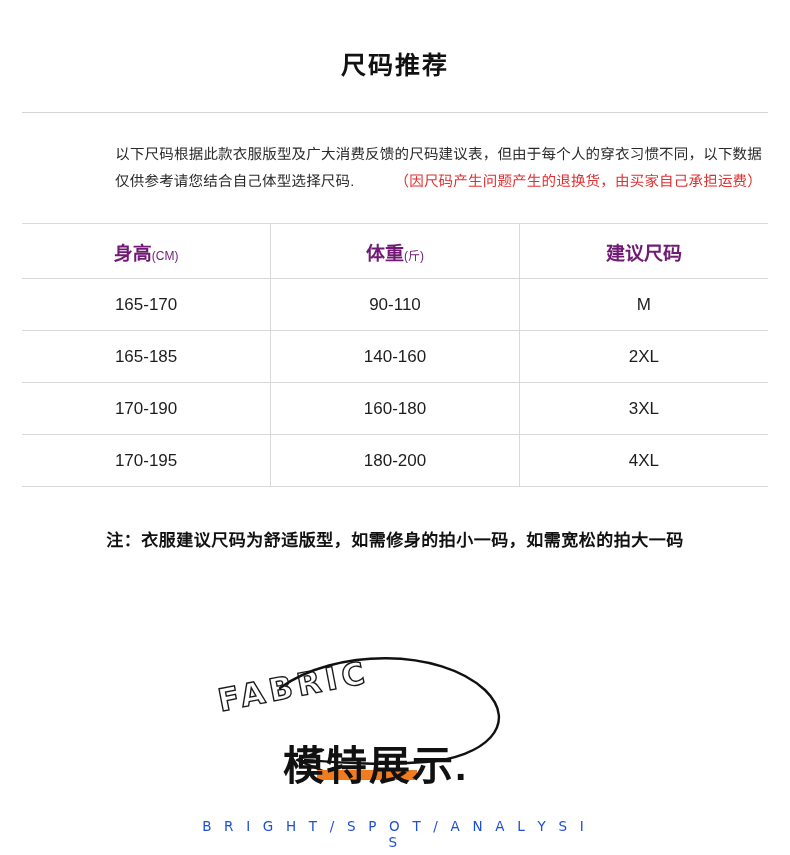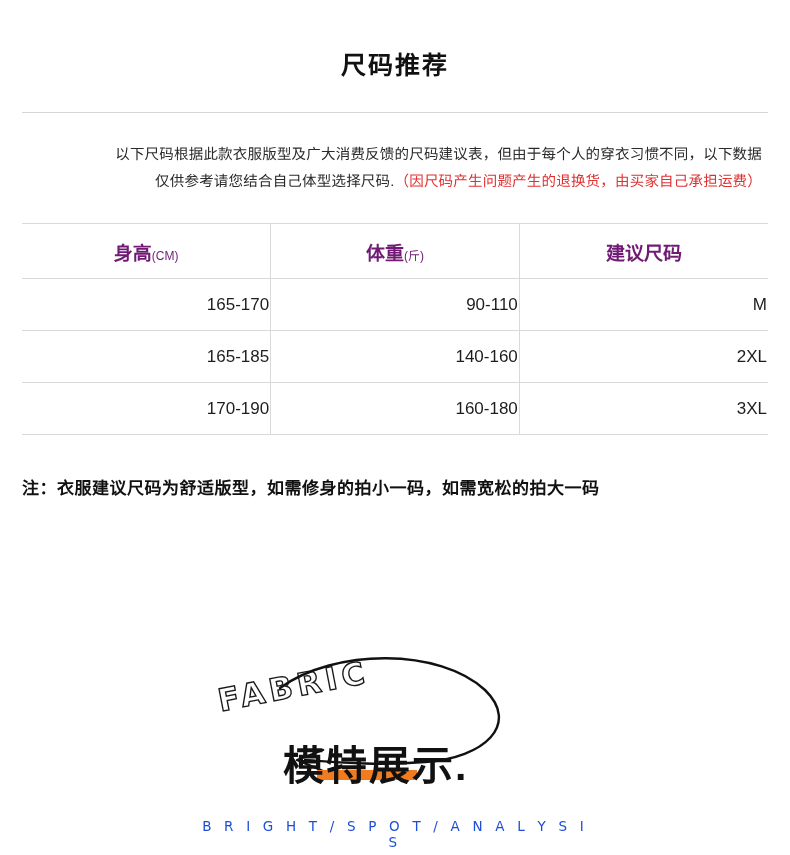--- a/index.html
+++ b/index.html
@@ -49,20 +49,21 @@
   .intro {
     font-size: 14.5px;
     line-height: 1.85;
     color: #2a2a2a;
     padding: 14px 6px 14px 4px;
     letter-spacing: 0.2px;
     text-align: right;
   }
   .intro .warn {
     color: #e03131;
+    margin-left: 40px;
   }
 
   table.size-table {
     width: 100%;
     border-collapse: collapse;
     table-layout: fixed;
   }
   table.size-table th,
   table.size-table td {
     border-top: 1px solid #d9d9d9;
@@ -81,27 +82,27 @@
     height: 52px;
   }
   table.size-table thead th .unit {
     font-size: 12px;
     font-weight: 400;
     vertical-align: baseline;
   }
   table.size-table tbody td {
     font-size: 17px;
     color: #1d1d1d;
-    text-align: right;
   }
   
   table.size-table tr > *:first-child { border-left: none; }
   table.size-table tr > *:last-child { border-right: none; }
 
   .note {
+    text-align: center;
     font-size: 17px;
     font-weight: 700;
     color: #111;
     padding-top: 22px;
     letter-spacing: 0.5px;
   }
 
   
   .showcase {
     position: absolute;
@@ -216,20 +217,25 @@
         <tr>
           <td>165-185</td>
           <td>140-160</td>
           <td>2XL</td>
         </tr>
         <tr>
           <td>170-190</td>
           <td>160-180</td>
           <td>3XL</td>
         </tr>
+        <tr>
+          <td>170-195</td>
+          <td>180-200</td>
+          <td>4XL</td>
+        </tr>
       </tbody>
     </table>
 
     <p class="note">注：衣服建议尺码为舒适版型，如需修身的拍小一码，如需宽松的拍大一码</p>
   </section>
 
   <section class="showcase">
     <div class="showcase-inner">
 
       <div class="fabric-word">FABRIC</div>

